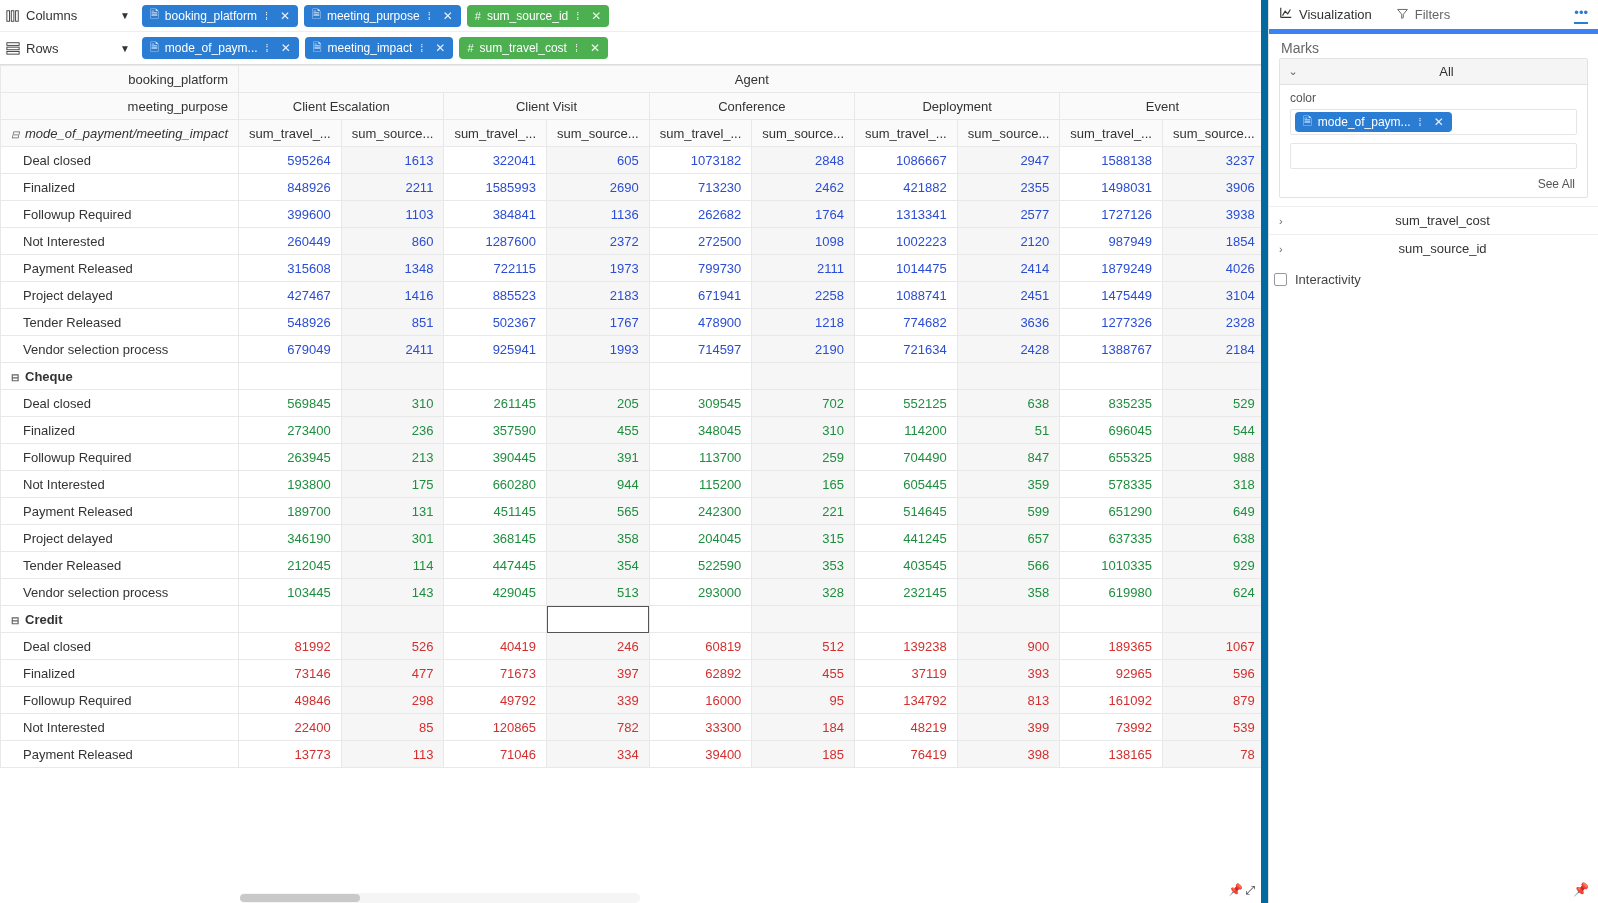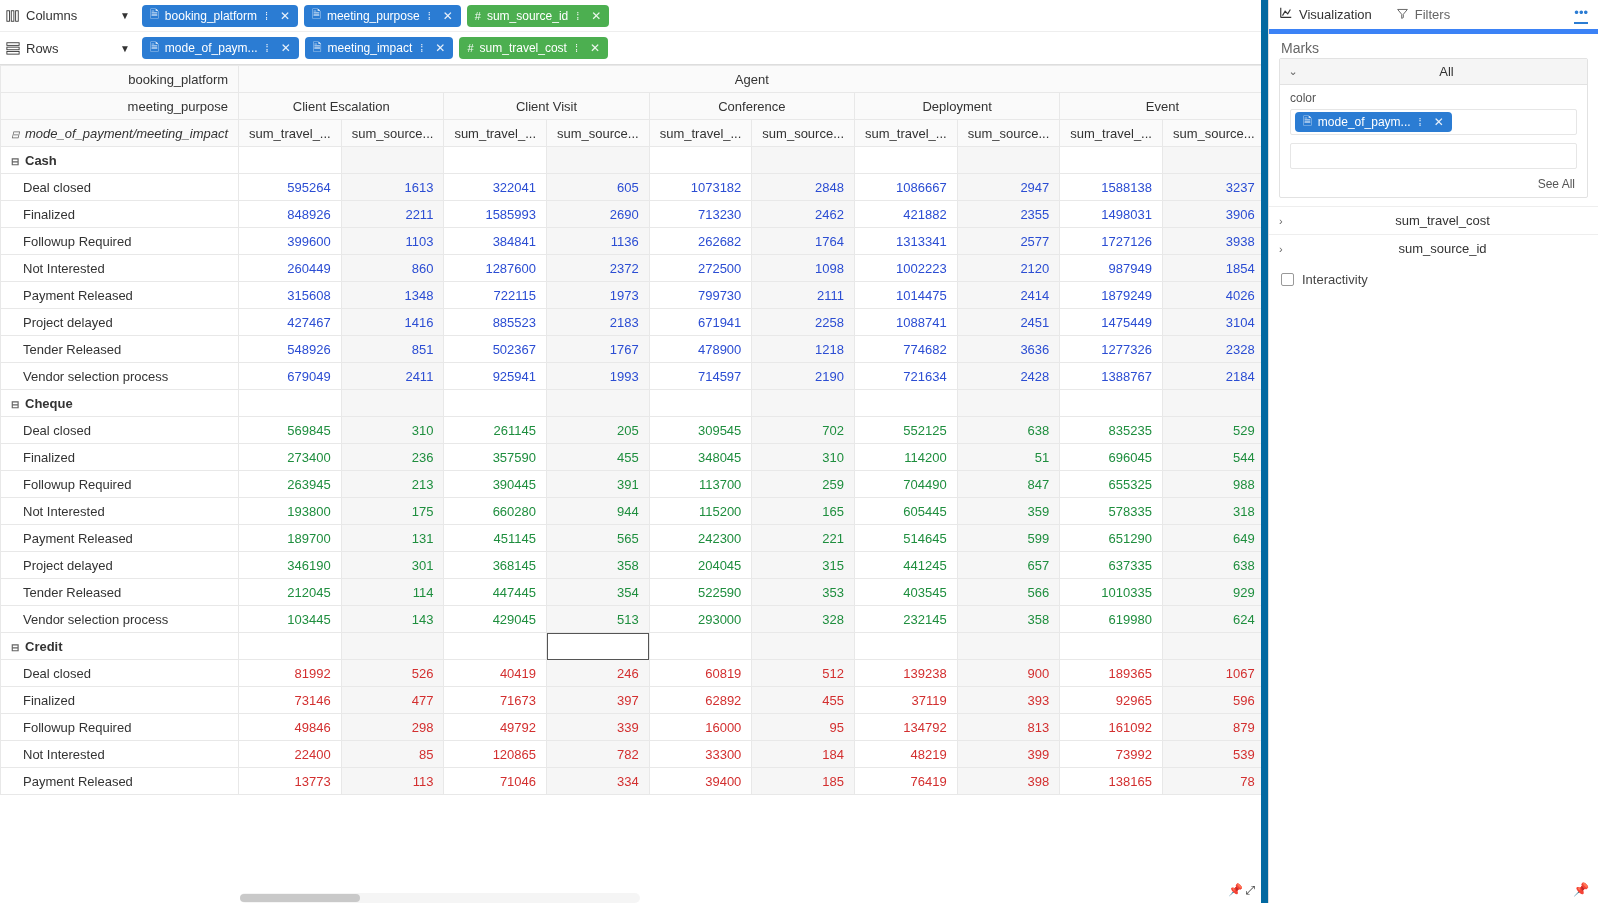--- a/index.html
+++ b/index.html
@@ -60,21 +60,21 @@
 .marks-box { margin: 0 10px 8px; border: 1px solid #e2e2e2; border-radius: 2px; }
 .marks-all { display: flex; align-items: center; height: 26px; background: #f5f5f5; border-bottom: 1px solid #e2e2e2; }
 .marks-all .chev { width: 26px; text-align: center; color: #666; font-size: 11px; }
 .marks-all .lbl { flex: 1; text-align: center; }
 .marks-section-label { padding: 6px 10px 2px; color: #555; font-size: 12px; }
 .marks-drop { margin: 2px 10px 8px; border: 1px solid #e6e6e6; height: 26px; border-radius: 2px; display:flex; align-items:center; padding:0 4px;}
 .seeall { text-align: right; padding: 0 12px 6px; color: #555; font-size: 12px; cursor: pointer; }
 .measure-row { display: flex; align-items: center; height: 28px; border-top: 1px solid #eee; padding: 0 10px; }
 .measure-row .chev { width: 18px; color: #666; font-size: 11px; }
 .measure-row .lbl { flex:1; text-align:center; }
-.interactivity { display: flex; align-items: center; gap: 8px; padding: 10px 12px; color: #444; }
+.interactivity { display: flex; align-items: center; gap: 8px; padding: 10px 5px; color: #444; }
 .interactivity .cb { width: 13px; height: 13px; border: 1px solid #999; border-radius: 2px; }
 .pin-right { position:absolute; right:8px; bottom:6px; font-size:13px;}
 </style>
 </head>
 <body>
 
 <div class="main">
   <div class="shelves">
     <div class="shelf">
       <div class="shelf-label">
@@ -166,33 +166,20 @@
             <th class="colw hdr-right">sum_travel_...</th>
             <th class="colw hdr-right alt-col">sum_source...</th>
             <th class="colw hdr-right">sum_travel_...</th>
             <th class="colw hdr-right alt-col">sum_source...</th>
             <th class="colw hdr-right">sum_travel_...</th>
             <th class="colw hdr-right alt-col">sum_source...</th>
             <th class="colw hdr-right">sum_travel_...</th>
             <th class="colw hdr-right alt-col">sum_source...</th>
           </tr>
           <tr>
-            <td class="rowhdr group-cell"><span class="group-toggle">⊟</span>Cash</td>
-            <td class="colw"></td>
-            <td class="colw alt-col"></td>
-            <td class="colw"></td>
-            <td class="colw alt-col"></td>
-            <td class="colw"></td>
-            <td class="colw alt-col"></td>
-            <td class="colw"></td>
-            <td class="colw alt-col"></td>
-            <td class="colw"></td>
-            <td class="colw alt-col"></td>
-          </tr>
-          <tr>
             <td class="rowhdr rowlabel">Deal closed</td>
             <td class="colw val c-blue">595264</td>
             <td class="colw val c-blue alt-col">1613</td>
             <td class="colw val c-blue">322041</td>
             <td class="colw val c-blue alt-col">605</td>
             <td class="colw val c-blue">1073182</td>
             <td class="colw val c-blue alt-col">2848</td>
             <td class="colw val c-blue">1086667</td>
             <td class="colw val c-blue alt-col">2947</td>
             <td class="colw val c-blue">1588138</td>

